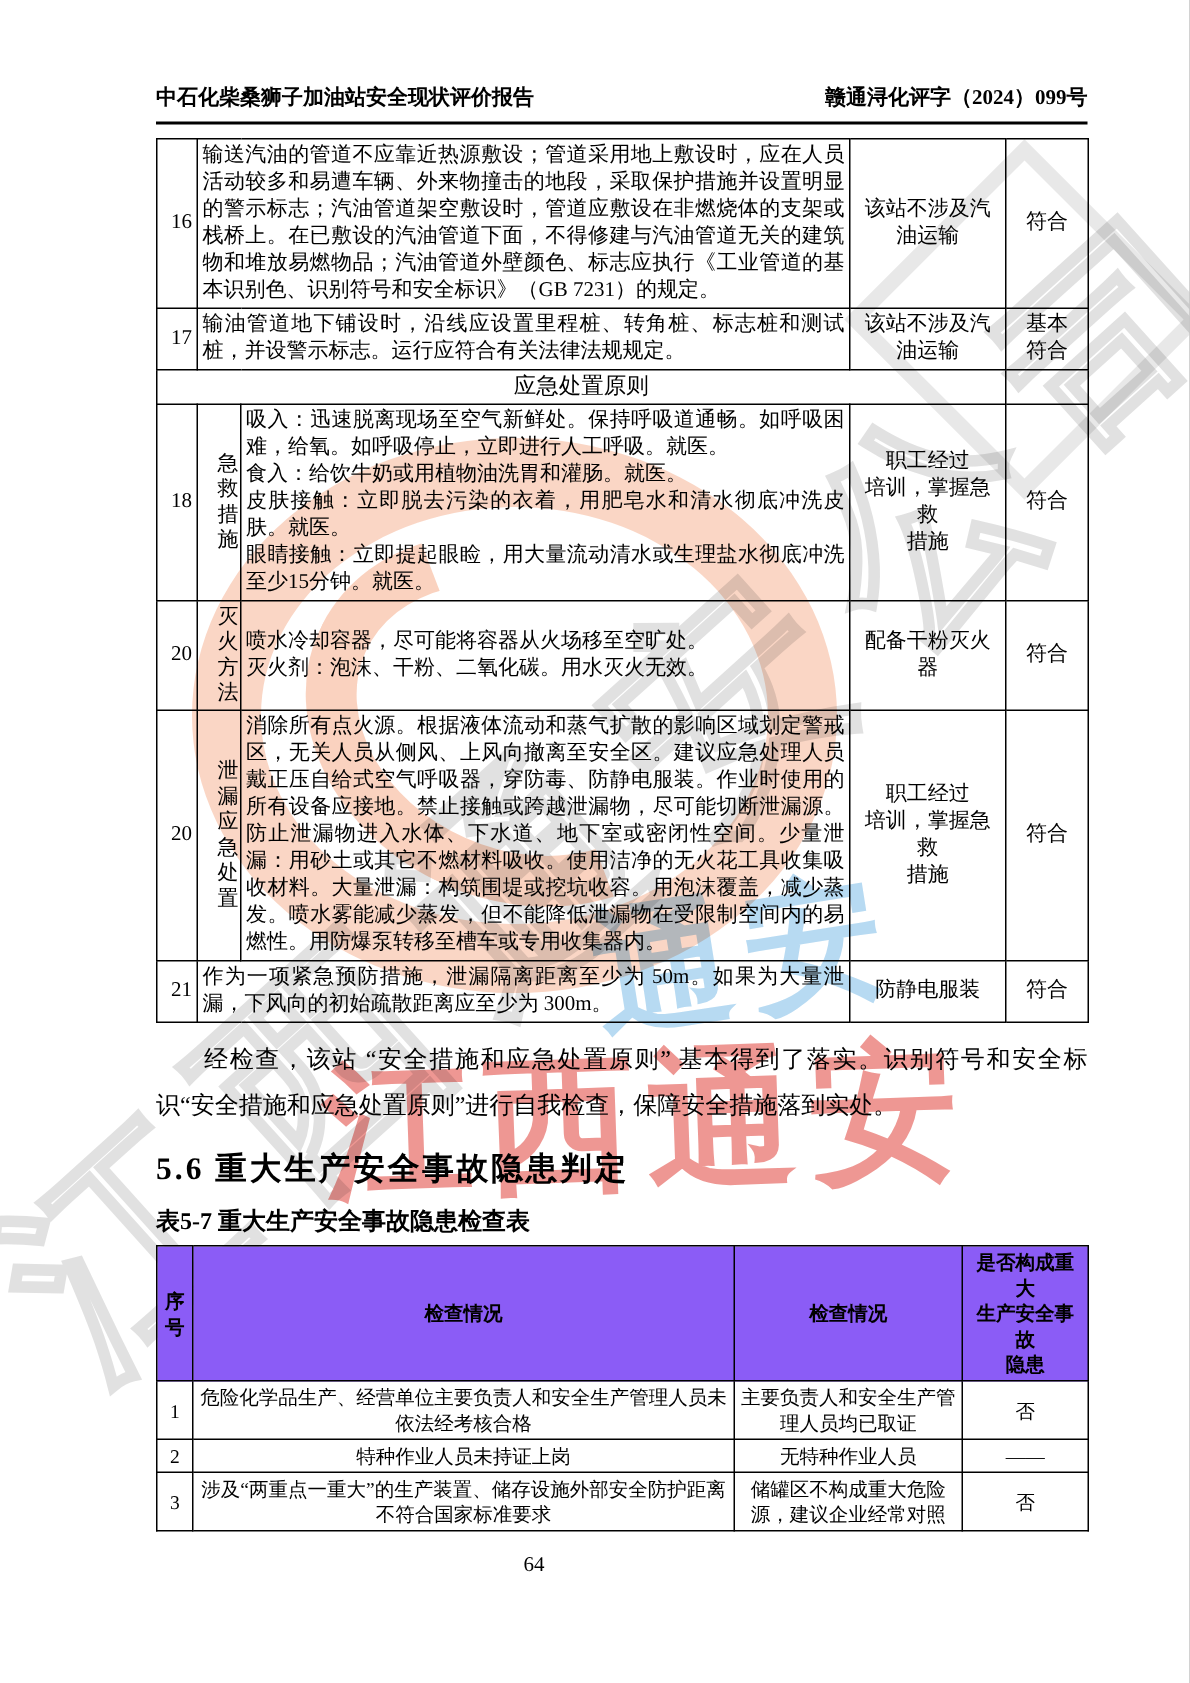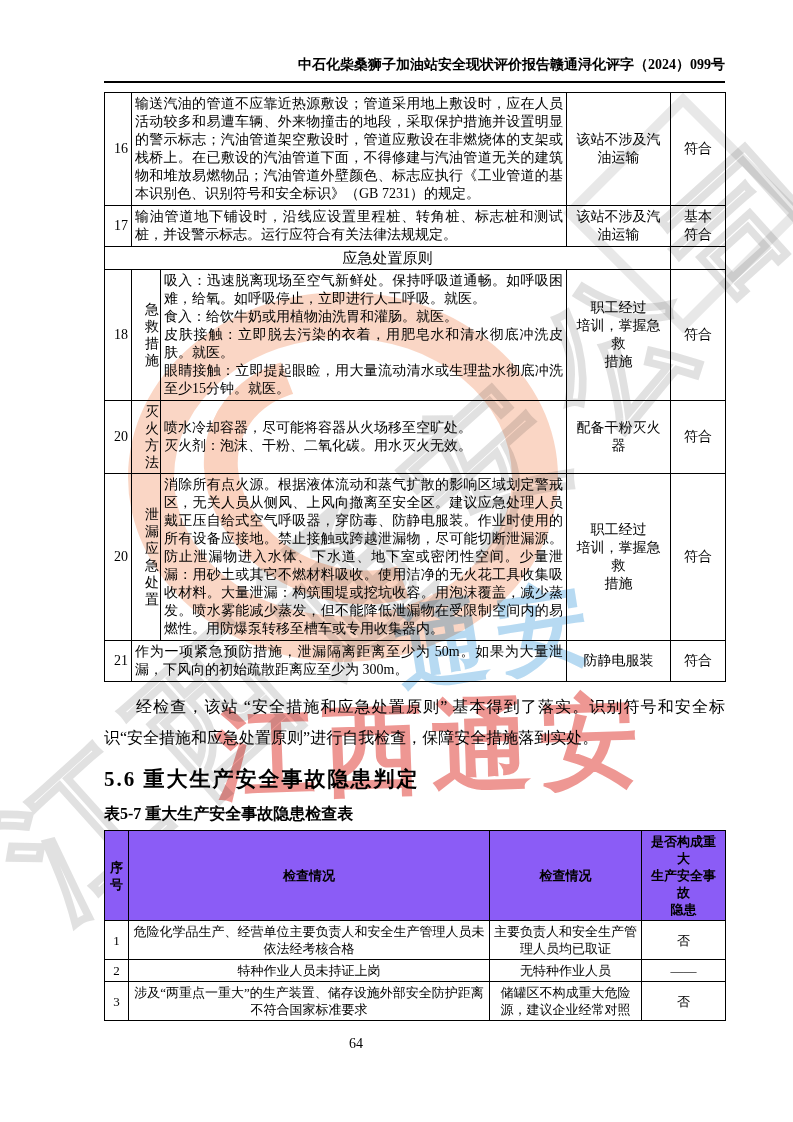--- a/index.html
+++ b/index.html
@@ -4,21 +4,21 @@
 <style>
   * { margin:0; padding:0; box-sizing:border-box; }
   body { background:#888; font-family:"Liberation Serif", serif; }
   .page {
     position:relative; width:793px; height:1122px; margin:0 auto;
     background:#ffffff; overflow:hidden; color:#000;
   }
   .content { position:absolute; left:104px; top:56px; width:621px; z-index:3; }
 
   
-  .doc-header { display:flex; justify-content:flex-end; align-items:flex-end;
+  .doc-header { display:flex; justify-content:space-between; align-items:flex-end;
     font-size:14px; font-weight:bold; padding-bottom:7px; border-bottom:2px solid #000; }
 
   
   table { border-collapse:collapse; table-layout:fixed; width:621px; }
   td, th { border:1px solid #000; vertical-align:middle; white-space:pre-line;
     font-size:14px; line-height:18px; padding:2px 3px; }
   .t-num   { text-align:right; }
   .t-label { text-align:right; padding:2px 1px; line-height:17px; }
   .t-content { text-align:justify; }
   .t-status, .t-result { text-align:center; }

